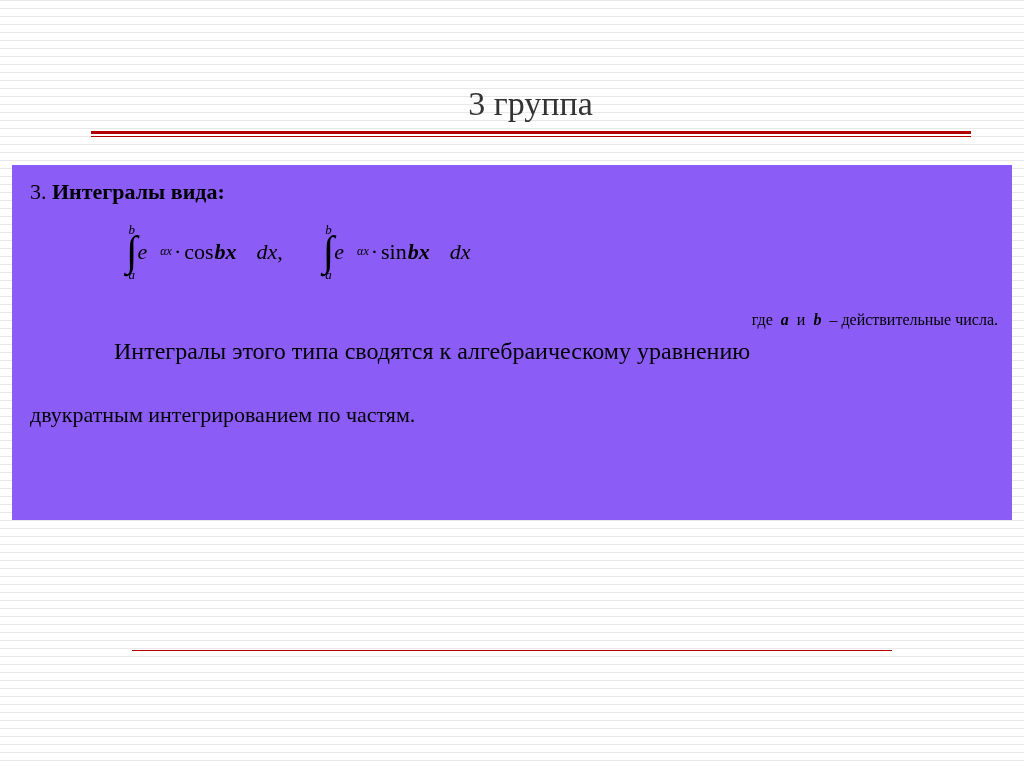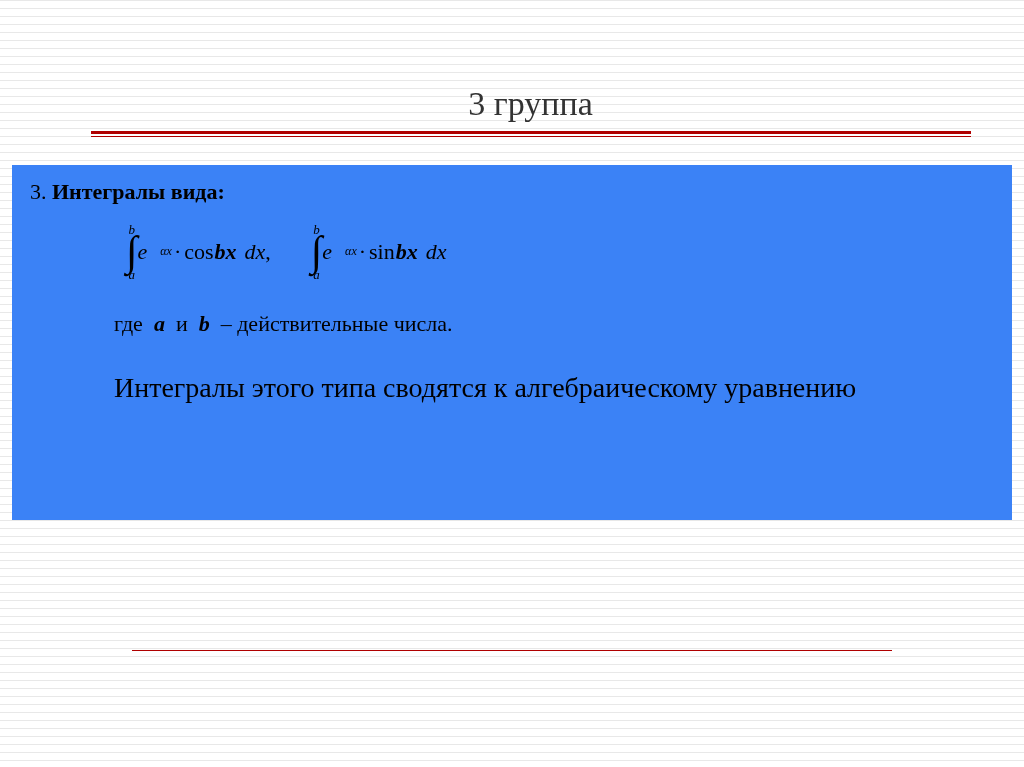--- a/index.html
+++ b/index.html
@@ -46,21 +46,21 @@
       height: 3px;
       background: #b00000;
       margin-bottom: 2px;
     }
     .line-2 {
       height: 1px;
       background: #b00000;
     }
     .content-box {
       margin: 8px 12px 0 12px;
-      background: #3b82f6;
+      background: #8b5cf6;
       padding: 14px 14px 30px 14px;
       min-height: 355px;
     }
     .heading-line {
       font-size: 22px;
       margin-bottom: 18px;
       padding-left: 4px;
     }
     .formula-row {
       display: flex;
@@ -110,36 +110,36 @@
     }
     .fn {
       font-style: normal;
       margin: 0 1px;
     }
     .var {
       font-style: italic;
       font-weight: bold;
     }
     .dx {
-      margin-left: 8px;
+      margin-left: 20px;
     }
     .comma {
       font-style: normal;
       margin-right: 40px;
     }
     .where-line {
-      font-size: 22px;
+      font-size: 16px;
       padding-left: 88px;
-      margin-bottom: 24px;
+      text-align: right;
     }
     .where-line .var {
       font-style: italic;
     }
     .body-text {
-      font-size: 28px;
+      font-size: 24px;
       padding-left: 88px;
       margin-bottom: 20px;
       line-height: 1.9;
     }
     .body-text-2 {
       font-size: 22px;
       padding-left: 4px;
       line-height: 1.9;
     }
     .footer-line {
@@ -200,16 +200,17 @@
 
     <div class="where-line">
       <span>где</span>
       &nbsp;<span class="var">a</span>&nbsp;
       <span>и</span>
       &nbsp;<span class="var">b</span>&nbsp;
       <span>– действительные числа.</span>
     </div>
 
     <div class="body-text">Интегралы этого типа сводятся к алгебраическому уравнению</div>
+    <div class="body-text-2">двукратным интегрированием по частям.</div>
   </div>
 
   <div class="footer-line"></div>
 </div>
 
 </body></html>

